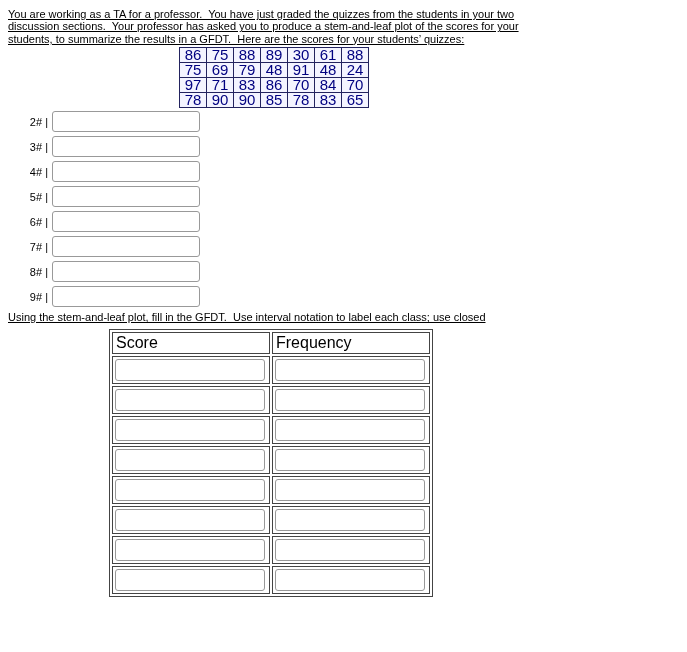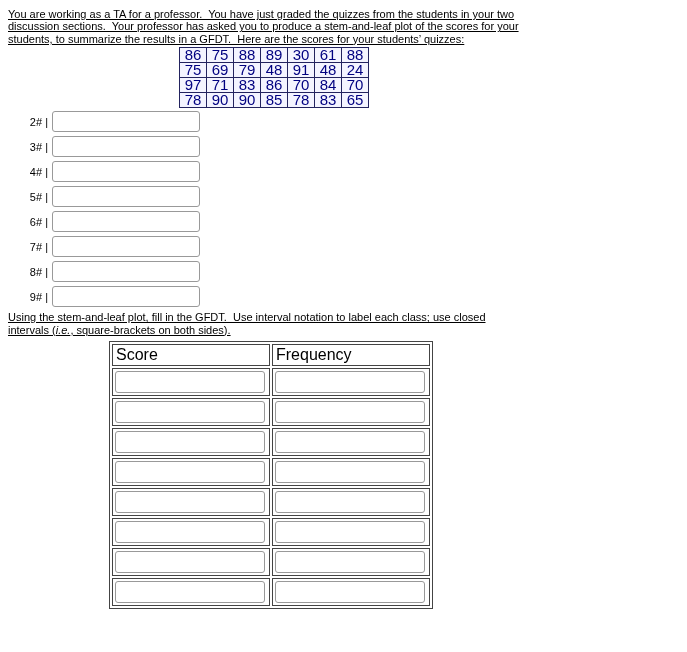--- a/index.html
+++ b/index.html
@@ -183,21 +183,20 @@
       <input type="text" class="field" value="" style="">
     </div>
     <div class="stem-row">
       <span class="stem-label">9# |</span>
       <input type="text" class="field" value="" style="">
     </div>
   </div>
 
   <div class="gfdt-instructions">
     <div class="textline">Using the stem-and-leaf plot, fill in the GFDT.  Use interval notation to label each class; use closed</div>
-    <div class="textline"><span>intervals (</span><span class="em">i.e.</span><span>, square-brackets on both sides).</span></div>
   </div>
 
   <table class="gfdt">
     <thead>
       <tr>
         <th>Score</th>
         <th>Frequency</th>
       </tr>
     </thead>
     <tbody>

